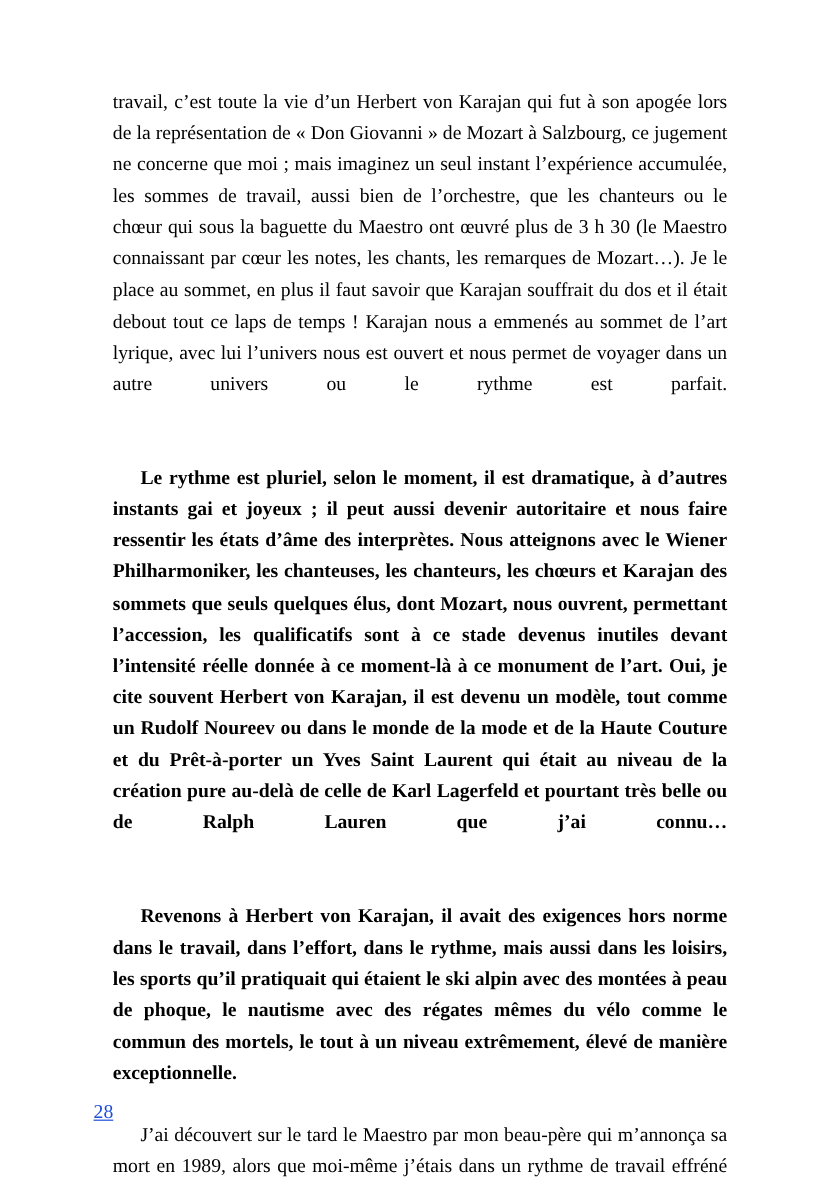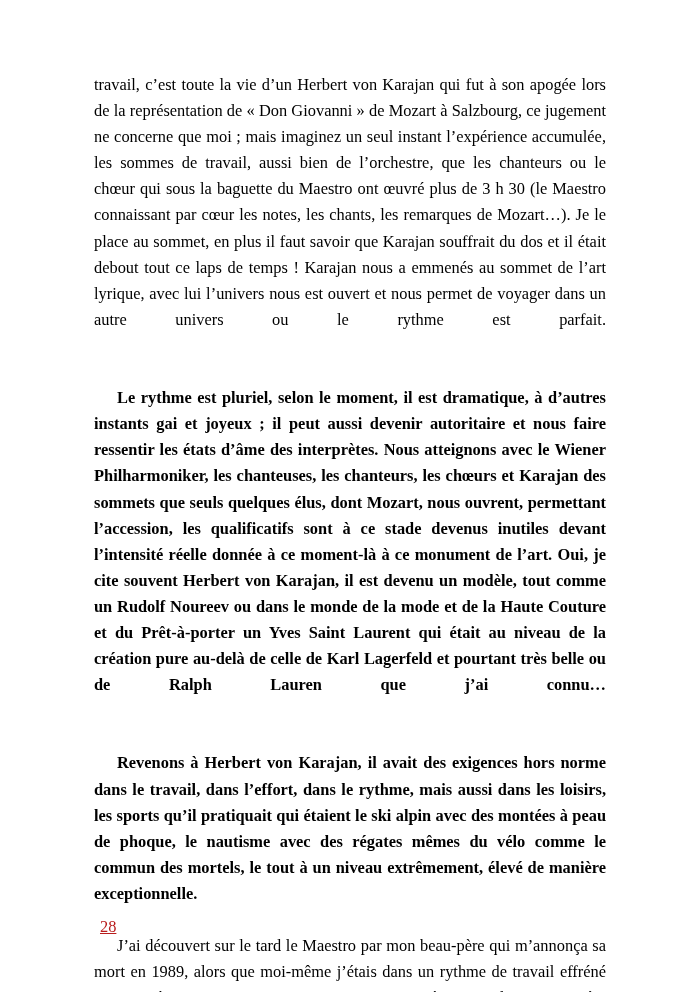--- a/index.html
+++ b/index.html
@@ -48,25 +48,25 @@
     text-indent: 23px;
   }
   
   .para:after {
     content: "";
     display: inline-block;
     width: 100%;
   }
   .page-number {
     position: absolute;
-    left: 100px;
+    left: 78px;
     top: 914px;
     font-size: 16.4px;
     line-height: 26.1px;
-    color: #b91c1c;
+    color: #1d4ed8;
     text-decoration: underline;
   }
 </style>
 </head>
 <body>
 
 <div class="page">
 
   <div class="text-block">
     <p class="para">travail, c’est toute la vie d’un Herbert von Karajan qui fut à son apogée lors de la représentation de « Don Giovanni » de Mozart à Salzbourg, ce jugement ne concerne que moi ; mais imaginez un seul instant l’expérience accumulée, les sommes de travail, aussi bien de l’orchestre, que les chanteurs ou le chœur qui sous la baguette du Maestro ont œuvré plus de 3 h 30 (le Maestro connaissant par cœur les notes, les chants, les remarques de Mozart…). Je le place au sommet, en plus il faut savoir que Karajan souffrait du dos et il était debout tout ce laps de temps ! Karajan nous a emmenés au sommet de l’art lyrique, avec lui l’univers nous est ouvert et nous permet de voyager dans un autre univers ou le rythme est parfait.</p>

